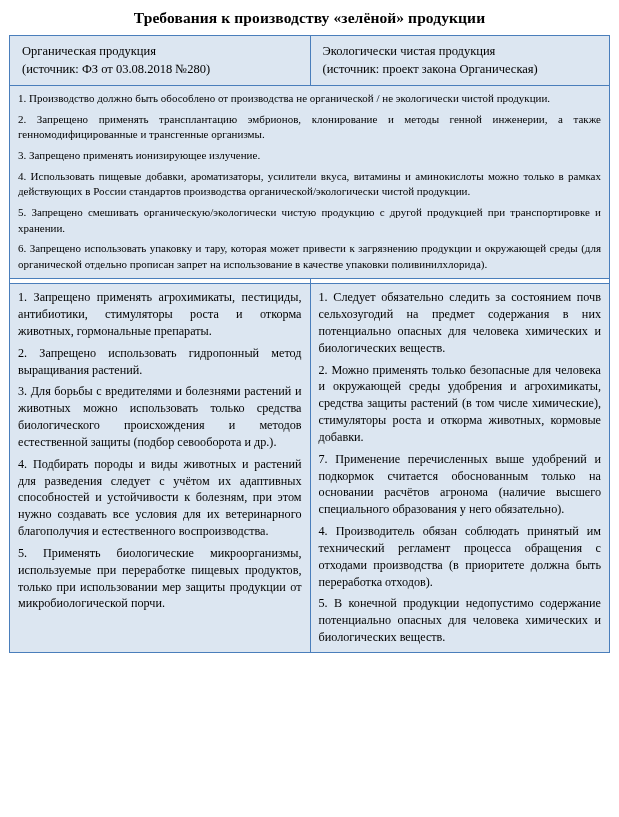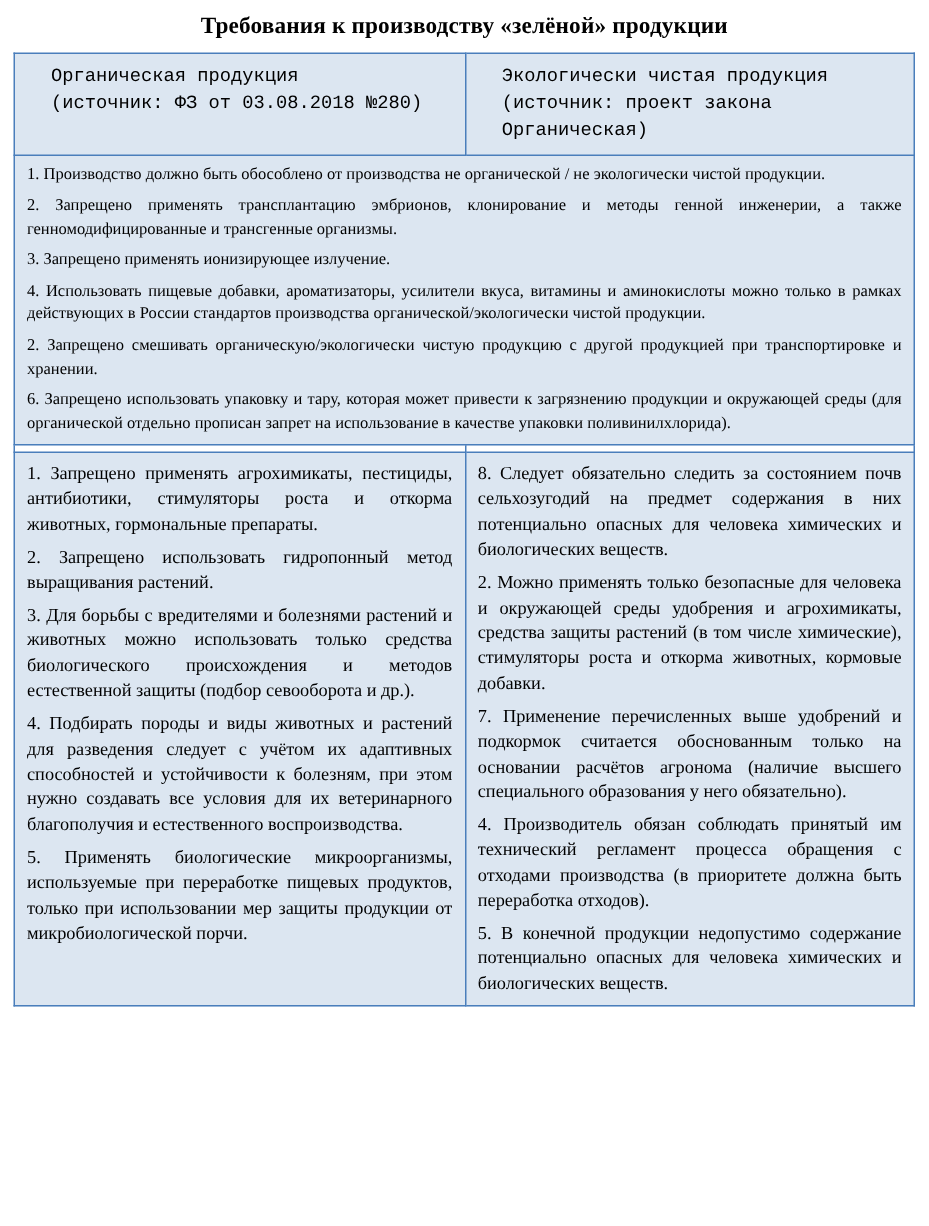--- a/index.html
+++ b/index.html
@@ -33,24 +33,24 @@
     width: 601px;
     margin: 0 9px;
     table-layout: fixed;
   }
   table.main td, table.main th {
     border: 1px solid #4a7ebb;
     vertical-align: top;
   }
   .hdr {
     background: #dce6f1;
-    padding: 6px 8px 7px 24px;
+    padding: 6px 8px 7px 12px;
     font-size: 12.5px;
     line-height: 1.45;
-    font-family: Liberation Mono, monospace;
+    font-family: Liberation Serif, serif;
   }
   .hdr .line {
     display: block;
   }
   .cell {
     background: #dce6f1;
     padding: 5px 8px 6px 8px;
     font-size: 11px;
     line-height: 1.42;
     text-align: justify;
@@ -98,38 +98,38 @@
           <span class="line">Экологически чистая продукция</span>
           <span class="line">(источник: проект закона Органическая)</span>
         </td>
       </tr>
       <tr>
         <td class="cell" colspan="2">
           <p>1. Производство должно быть обособлено от производства не органической / не экологически чистой продукции.</p>
           <p>2. Запрещено применять трансплантацию эмбрионов, клонирование и методы генной инженерии, а также генномодифицированные и трансгенные организмы.</p>
           <p>3. Запрещено применять ионизирующее излучение.</p>
           <p>4. Использовать пищевые добавки, ароматизаторы, усилители вкуса, витамины и аминокислоты можно только в рамках действующих в России стандартов производства органической/экологически чистой продукции.</p>
-          <p>2. Запрещено смешивать органическую/экологически чистую продукцию с другой продукцией при транспортировке и хранении.</p>
+          <p>5. Запрещено смешивать органическую/экологически чистую продукцию с другой продукцией при транспортировке и хранении.</p>
           <p>6. Запрещено использовать упаковку и тару, которая может привести к загрязнению продукции и окружающей среды (для органической отдельно прописан запрет на использование в качестве упаковки поливинилхлорида).</p>
         </td>
       </tr>
       <tr class="spacer-row">
         <td></td>
         <td></td>
       </tr>
       <tr>
         <td class="cell narrow">
           <p>1. Запрещено применять агрохимикаты, пестициды, антибиотики, стимуляторы роста и откорма животных, гормональные препараты.</p>
           <p>2. Запрещено использовать гидропонный метод выращивания растений.</p>
           <p>3. Для борьбы с вредителями и болезнями растений и животных можно использовать только средства биологического происхождения и методов естественной защиты (подбор севооборота и др.).</p>
           <p>4. Подбирать породы и виды животных и растений для разведения следует с учётом их адаптивных способностей и устойчивости к болезням, при этом нужно создавать все условия для их ветеринарного благополучия и естественного воспроизводства.</p>
           <p>5. Применять биологические микроорганизмы, используемые при переработке пищевых продуктов, только при использовании мер защиты продукции от микробиологической порчи.</p>
         </td>
         <td class="cell narrow">
-          <p>8. Следует обязательно следить за состоянием почв сельхозугодий на предмет содержания в них потенциально опасных для человека химических и биологических веществ.</p>
+          <p>1. Следует обязательно следить за состоянием почв сельхозугодий на предмет содержания в них потенциально опасных для человека химических и биологических веществ.</p>
           <p>2. Можно применять только безопасные для человека и окружающей среды удобрения и агрохимикаты, средства защиты растений (в том числе химические), стимуляторы роста и откорма животных, кормовые добавки.</p>
           <p>7. Применение перечисленных выше удобрений и подкормок считается обоснованным только на основании расчётов агронома (наличие высшего специального образования у него обязательно).</p>
           <p>4. Производитель обязан соблюдать принятый им технический регламент процесса обращения с отходами производства (в приоритете должна быть переработка отходов).</p>
           <p>5. В конечной продукции недопустимо содержание потенциально опасных для человека химических и биологических веществ.</p>
         </td>
       </tr>
     </tbody>
   </table>
 
 </div>

